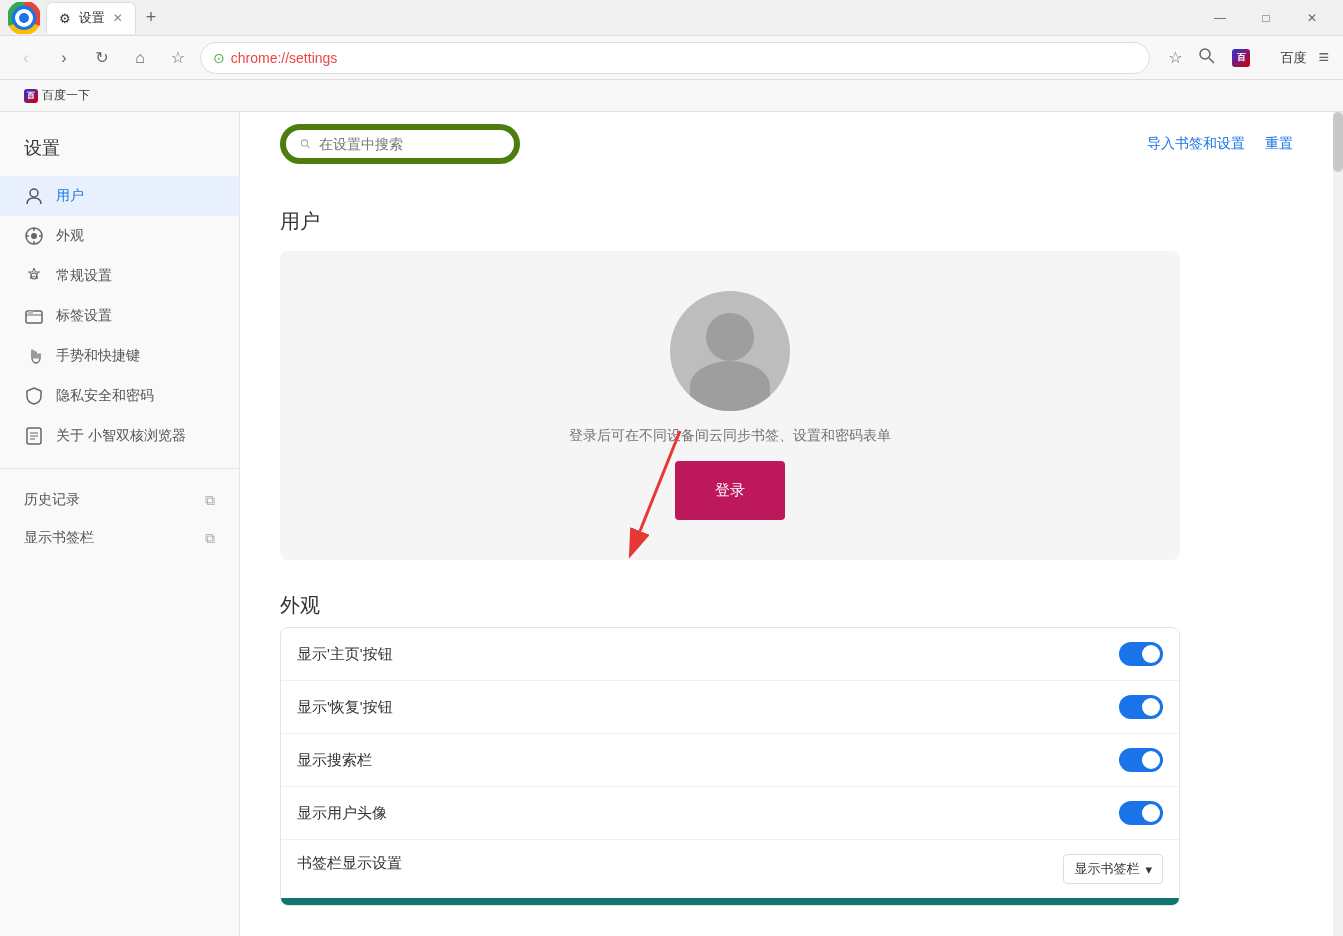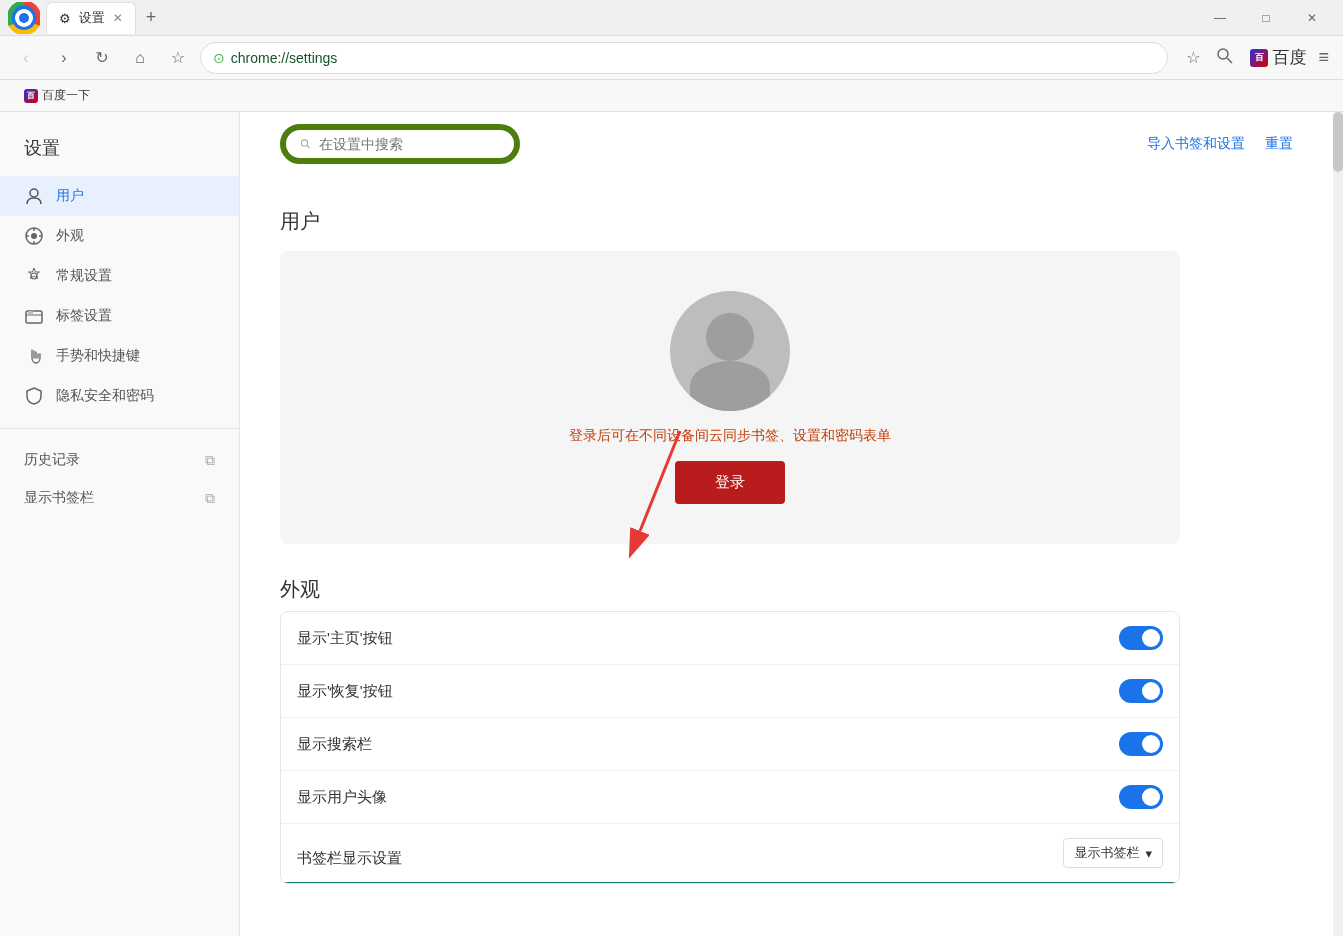--- a/index.html
+++ b/index.html
@@ -16,21 +16,21 @@
     .title-bar-spacer { flex: 1; }
     .window-controls { display: flex; gap: 0; }
     .win-btn { width: 46px; height: 36px; display: flex; align-items: center; justify-content: center; font-size: 12px; color: #666; cursor: pointer; background: none; border: none; }
 
     
     .nav-bar { background: #f8f8f8; height: 44px; display: flex; align-items: center; padding: 0 10px; gap: 6px; border-bottom: 1px solid #ddd; }
     .nav-btn { background: none; border: none; color: #666; font-size: 16px; cursor: pointer; width: 32px; height: 32px; display: flex; align-items: center; justify-content: center; border-radius: 50%; }
     .nav-btn.disabled { color: #ccc; cursor: default; }
     .address-bar-wrap { flex: 1; display: flex; align-items: center; background: #fff; border: 1px solid #ddd; border-radius: 20px; padding: 0 12px; height: 32px; gap: 6px; }
     .address-bar-icon { color: #4caf50; font-size: 14px; }
-    .address-bar { border: none; outline: none; flex: 1; font-size: 14px; color: #14532d; background: transparent; }
+    .address-bar { border: none; outline: none; flex: 1; font-size: 14px; color: #ef4444; background: transparent; }
     .nav-right { display: flex; align-items: center; gap: 8px; margin-left: 8px; }
     .nav-right-btn { background: none; border: none; color: #666; font-size: 16px; cursor: pointer; padding: 4px; }
     .baidu-icon-box { width: 18px; height: 18px; background: linear-gradient(135deg, #2932e1, #d40000); border-radius: 3px; display: flex; align-items: center; justify-content: center; color: white; font-size: 10px; font-weight: bold; }
 
     
     .bookmarks-bar { background: #f8f8f8; height: 32px; display: flex; align-items: center; padding: 0 16px; gap: 4px; border-bottom: 1px solid #e0e0e0; }
     .bookmark-item { display: flex; align-items: center; gap: 4px; padding: 4px 8px; border-radius: 4px; cursor: pointer; font-size: 12px; color: #333; }
 
     
     .content-area { display: flex; flex: 1; overflow: hidden; }
@@ -62,33 +62,33 @@
     .header-action-btn { background: none; border: none; cursor: pointer; font-size: 14px; color: #1a73e8; }
 
     
     .section-title { font-size: 20px; font-weight: 500; color: #333; margin-bottom: 16px; padding-top: 8px; }
 
     
     .user-card { background: #f5f5f5; border-radius: 8px; padding: 40px 20px; display: flex; flex-direction: column; align-items: center; gap: 16px; margin-bottom: 32px; }
     .avatar-placeholder { width: 120px; height: 120px; border-radius: 50%; background: #bdbdbd; display: flex; align-items: center; justify-content: center; position: relative; overflow: hidden; }
     .avatar-head { width: 48px; height: 48px; border-radius: 50%; background: #9e9e9e; position: absolute; top: 22px; }
     .avatar-body { width: 80px; height: 50px; border-radius: 50% 50% 0 0; background: #9e9e9e; position: absolute; bottom: 0; }
-    .user-desc { font-size: 14px; color: #c2410c; }
-    .login-btn { background: #b91c1c; color: #fff; border: none; border-radius: 4px; padding: 12px 40px; font-size: 15px; cursor: pointer; font-family: inherit; }
+    .user-desc { font-size: 14px; color: #737373; }
+    .login-btn { background: #be185d; color: #fff; border: none; border-radius: 4px; padding: 20px 40px; font-size: 15px; cursor: pointer; font-family: inherit; }
 
     
     .appearance-title { font-size: 20px; font-weight: 500; color: #333; margin-bottom: 8px; }
     .toggle-row { display: flex; align-items: center; justify-content: space-between; padding: 14px 16px; border-bottom: 1px solid #f0f0f0; }
     .toggle-label { font-size: 15px; color: #333; }
     .toggle { position: relative; width: 44px; height: 24px; }
     .toggle-track { position: absolute; inset: 0; background: #1a73e8; border-radius: 12px; transition: 0.3s; }
     .toggle-thumb { position: absolute; top: 3px; right: 3px; width: 18px; height: 18px; background: #fff; border-radius: 50%; transition: 0.3s; }
 
     
-    .dropdown-row { display: flex; align-items: flex-end; justify-content: space-between; padding: 14px 16px; border-bottom: 1px solid #0f766e; }
+    .dropdown-row { display: flex; align-items: flex-start; justify-content: space-between; padding: 14px 16px; border-bottom: 7px solid #0f766e; }
     .dropdown-select { display: flex; align-items: center; gap: 6px; border: 1px solid #ddd; border-radius: 4px; padding: 5px 10px; background: #fff; cursor: pointer; font-size: 13px; color: #333; }
 
     
     .user-section-wrap { position: relative; }
   </style>
 </head>
 <body>
 
 <div class="browser-frame">
 
@@ -136,21 +136,21 @@
     <div class="nav-right">
       <button class="nav-right-btn">☆</button>
       <button class="nav-right-btn">
         <svg width="18" height="18" viewBox="0 0 18 18">
             <circle cx="7" cy="7" r="5" stroke="#666" stroke-width="1.5" fill="none"></circle>
             <line x1="11" y1="11" x2="16" y2="16" stroke="#666" stroke-width="1.5"></line>
           </svg>
       </button>
       <div style="display:flex;align-items:center;gap:4px;margin-left:4px;">
         <div class="baidu-icon-box" style="font-size:9px;">百</div>
-        <span style="font-size:17px;color:#333;">百度</span>
+        <span style="font-size:13px;color:#333;margin-left:26px;">百度</span>
       </div>
       <button class="nav-right-btn" style="font-size:18px;">≡</button>
     </div>
   </div>
 
   <div class="bookmarks-bar">
     <div class="bookmark-item">
       <div class="baidu-icon-box" style="font-size:8px;width:14px;height:14px;">百</div>
       <span>百度一下</span>
     </div>
@@ -217,20 +217,31 @@
 
       <div class="sidebar-item">
         <span class="sidebar-icon">
           <svg width="20" height="20" viewBox="0 0 20 20">
               <path d="M10 2l7 3v5c0 4-3 7-7 8-4-1-7-4-7-8V5z" stroke="#666" stroke-width="1.5" fill="none"></path>
             </svg>
         </span>
         <span>隐私安全和密码</span>
       </div>
 
+      <div class="sidebar-item">
+        <span class="sidebar-icon">
+          <svg width="20" height="20" viewBox="0 0 20 20">
+              <rect x="3" y="2" width="14" height="16" rx="2" stroke="#666" stroke-width="1.5" fill="none"></rect>
+              <line x1="6" y1="7" x2="14" y2="7" stroke="#666" stroke-width="1"></line>
+              <line x1="6" y1="10" x2="14" y2="10" stroke="#666" stroke-width="1"></line>
+              <line x1="6" y1="13" x2="11" y2="13" stroke="#666" stroke-width="1"></line>
+            </svg>
+        </span>
+        <span>关于 小智双核浏览器</span>
+      </div>
 
       <div class="sidebar-divider"></div>
 
       <div class="sidebar-link-item">
         <span>历史记录</span>
         <span class="external-icon">⧉</span>
       </div>
 
       <div class="sidebar-link-item">
         <span>显示书签栏</span>

